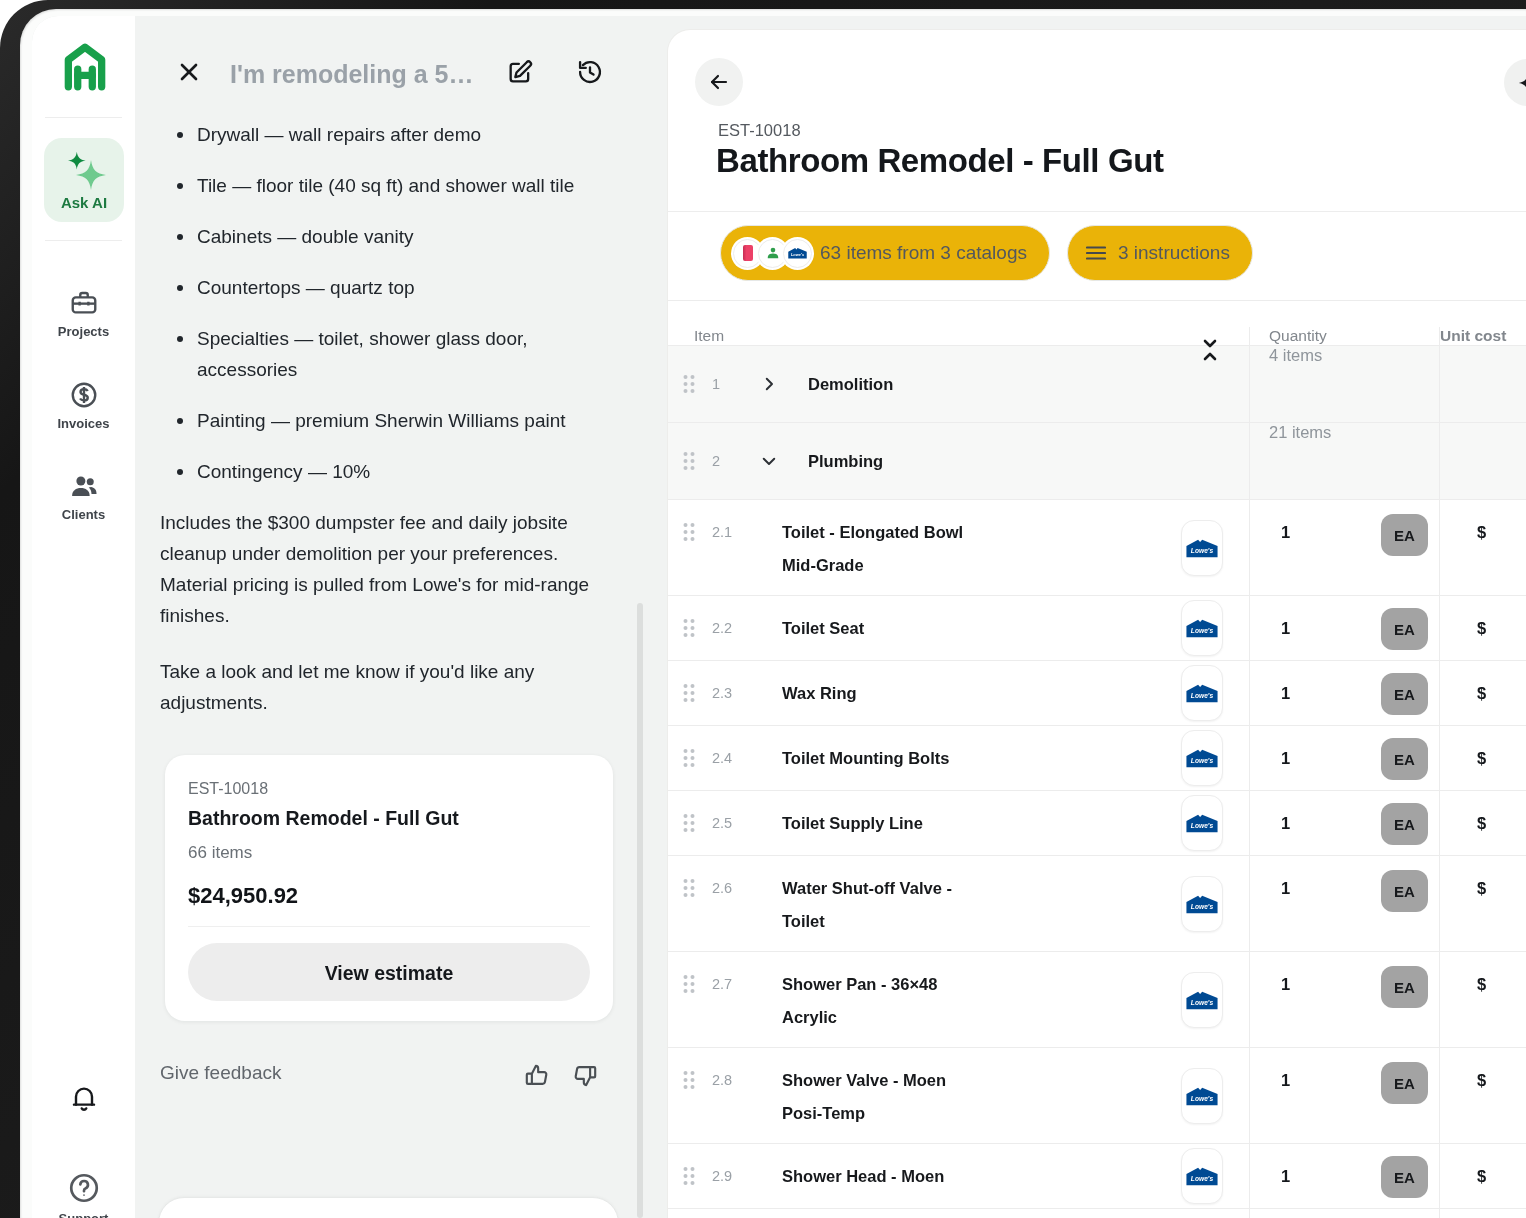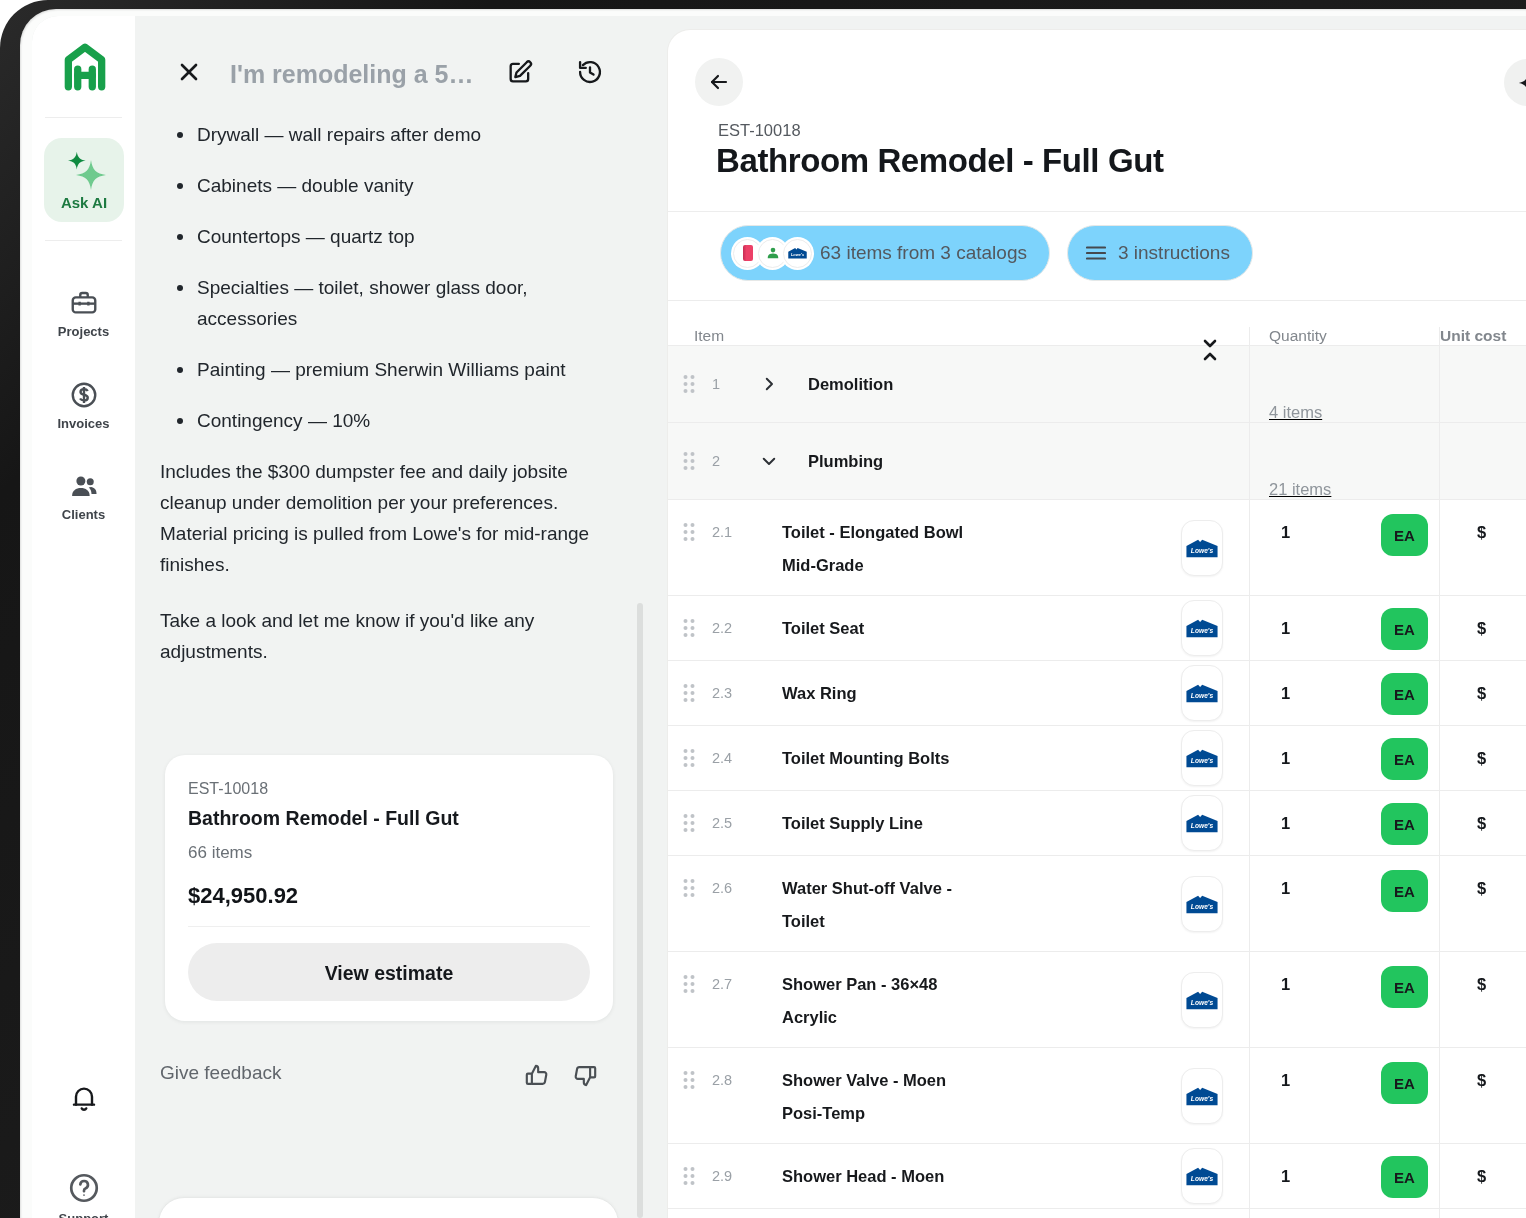--- a/index.html
+++ b/index.html
@@ -49,21 +49,21 @@
   .chat-scrollbar{position:absolute;left:502px;top:587px;width:6px;bottom:0;background:#dcdedd;border-radius:3px;}
 
   
   .main-panel{position:absolute;left:636px;top:14px;right:0;bottom:0;background:#ffffff;border-radius:22px 0 0 0;box-shadow:0 0 0 1px #ededeb;overflow:hidden;}
   .back-btn{position:absolute;left:27px;top:28px;width:48px;height:48px;border-radius:50%;background:#f1f2f1;cursor:pointer;display:flex;align-items:center;justify-content:center;}
   .topright-btn{position:absolute;left:836px;top:29px;width:47px;height:47px;border-radius:50%;background:#f0f1f0;cursor:pointer;display:flex;align-items:center;justify-content:center;}
   .est-id{position:absolute;left:50px;top:91px;font-size:16.5px;color:#54595f;}
   .page-title{position:absolute;left:48px;top:112px;font-size:33px;font-weight:700;color:#14171b;letter-spacing:-.4px;}
   .main-header-divider{position:absolute;left:0;right:0;top:181px;border-top:1px solid #ededed;}
   .pills-row{position:absolute;left:52px;top:195px;height:56px;display:flex;}
-  .pill{display:flex;align-items:center;height:54px;border:1px solid #e6e8e7;border-radius:28px;background:#7dd3fc;padding:0 22px 0 12px;margin-right:17px;cursor:pointer;}
+  .pill{display:flex;align-items:center;height:54px;border:1px solid #e6e8e7;border-radius:28px;background:#eab308;padding:0 22px 0 12px;margin-right:17px;cursor:pointer;}
   .pill-label{font-size:19px;color:#53585e;margin-left:12px;white-space:nowrap;}
   .avatars{display:flex;}
   .cat-avatar{width:27px;height:27px;border-radius:50%;background:#fff;border:1px solid #ececec;box-shadow:0 0 0 2px #fff;display:flex;align-items:center;justify-content:center;margin-right:-4px;}
   .door-glyph{width:10px;height:16px;border-radius:2px;background:linear-gradient(90deg,#c62d53 0%,#ec4067 35%);}
   .hamburger{width:20px;height:14px;margin-left:6px;}
 
   
   .etable{position:absolute;left:0;right:0;top:270px;}
   .trow{display:flex;border-bottom:1px solid #ececec;background:#fff;box-sizing:border-box;}
   .thead{height:46px;border-top:1px solid #ececec;align-items:flex-end;}
@@ -71,37 +71,37 @@
   .col-item{width:581px;display:flex;position:relative;box-sizing:border-box;}
   .col-qty{width:190px;border-left:1px solid #ececec;display:flex;position:relative;box-sizing:border-box;}
   .col-cost{flex:1;border-left:1px solid #ececec;display:flex;box-sizing:border-box;}
   .thead .col-item{align-items:center;padding-left:26px;}
   .thead .col-qty{align-items:center;padding-left:19px;}
   .thead .col-cost{align-items:center;font-weight:bold;}
   .collapse-icon{position:absolute;right:30px;top:8px;width:18px;height:30px;cursor:pointer;}
 
   .group-row{height:77px;background:#f7f8f7;cursor:pointer;}
   .group-row .col-item{align-items:center;padding-left:14px;}
-  .group-row .col-qty{align-items:flex-end;padding-left:19px;text-decoration:underline;}
+  .group-row .col-qty{align-items:flex-start;padding-left:19px;}
   .item-row{height:65px;padding:0;cursor:pointer;}
   .item-row.tall{height:96px;}
   .item-row .col-item{align-items:flex-start;padding:16px 0 0 14px;}
   .item-row .col-qty{align-items:flex-start;padding:16px 0 0 31px;}
   .item-row .col-cost{align-items:flex-start;padding:16px 0 0 37px;}
   .stub-row{height:22px;border-bottom:none;}
 
   .drag-handle{width:14px;height:22px;margin-top:5px;cursor:grab;flex:none;}
   .group-row .drag-handle{margin-top:0;}
   .row-num{width:40px;margin-left:16px;font-size:14.5px;color:#9aa0a6;line-height:33px;flex:none;}
   .gchev{width:18px;height:18px;margin:0 0 0 8px;flex:none;cursor:pointer;}
   .row-name{margin-left:30px;font-size:16.5px;font-weight:700;color:#17191c;line-height:33px;white-space:pre-line;max-width:330px;}
   .group-row .row-name{margin-left:30px;}
   .vendor-badge{position:absolute;right:26px;top:50%;transform:translateY(-50%);width:40px;height:54px;background:#fff;border:1px solid #ededed;border-radius:13px;box-shadow:0 1px 2px rgba(0,0,0,.05);display:flex;align-items:center;justify-content:center;}
   .qty-val{font-size:16.5px;font-weight:700;color:#15181c;line-height:33px;}
-  .unit-badge{position:absolute;right:11px;top:12px;width:47px;height:42px;background:#22c55e;border-radius:12px;font-size:15px;font-weight:700;color:#17191c;display:flex;align-items:center;justify-content:center;}
+  .unit-badge{position:absolute;right:11px;top:12px;width:47px;height:42px;background:#a3a3a3;border-radius:12px;font-size:15px;font-weight:700;color:#17191c;display:flex;align-items:center;justify-content:center;}
   .item-row.tall .unit-badge{top:14px;}
   .group-count{font-size:16.5px;color:#8f959b;}
   .cost-val{font-size:16.5px;font-weight:700;color:#15181c;line-height:33px;}
 
   svg{display:block;}
 </style>
 </head>
 <body>
 
 <div class="device-frame">
@@ -204,20 +204,21 @@
         <svg width="28" height="28" viewBox="0 0 24 24" fill="none" stroke="#17191c" stroke-width="2" stroke-linecap="round" stroke-linejoin="round">
           <path d="M3.5 12 a8.5 8.5 0 1 0 2.4 -5.9"></path>
           <path d="M3.5 3.5 v4.9 h4.9"></path>
           <path d="M12 8 v4.4 l3 1.8"></path>
         </svg>
       </span>
 
       <div class="chat-body">
         <ul>
             <li>Drywall — wall repairs after demo</li>
+            <li>Tile — floor tile (40 sq ft) and shower wall tile</li>
             <li>Cabinets — double vanity</li>
             <li>Countertops — quartz top</li>
             <li>Specialties — toilet, shower glass door, accessories</li>
             <li>Painting — premium Sherwin Williams paint</li>
             <li>Contingency — 10%</li>
           </ul>
         <div>
             <p>Includes the $300 dumpster fee and daily jobsite cleanup under demolition per your preferences. Material pricing is pulled from Lowe's for mid-range finishes.</p>
             <p>Take a look and let me know if you'd like any adjustments.</p>
           </div>

